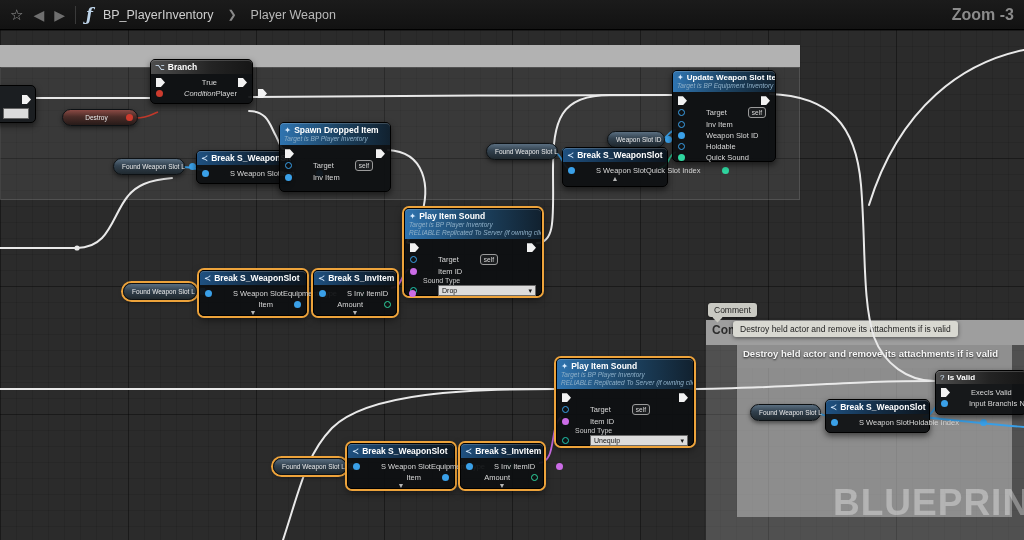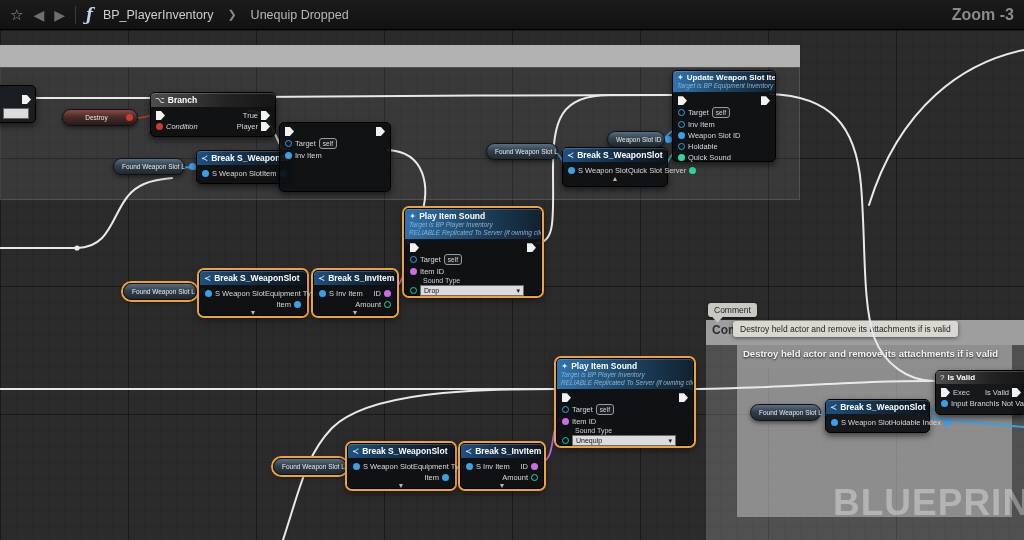--- a/index.html
+++ b/index.html
@@ -59,21 +59,21 @@
     white-space:nowrap; overflow:hidden; }
   .nhdr .hico { display:inline-block; margin-right:3px; color:#d9ecff; font-weight:normal; }
   .hdr-fn { background:linear-gradient(90deg,#2f74b0,#1c415f 55%,#11212f); }
   .hdr-struct { background:linear-gradient(90deg,#1f5181,#132b42 55%,#0c151e); }
   .hdr-exec { background:linear-gradient(90deg,#4e4e4e,#232323 60%,#161616); }
   .nsub { font-weight:normal; font-style:italic; font-size:6.5px; color:#8fb0c8;
     line-height:1.25; }
   .rows { padding:3px 0 4px 0; }
   .prow { display:flex; justify-content:space-between; align-items:center;
     padding:1px 5px; min-height:11px; }
-  .pl, .pr { display:flex; align-items:center; gap:3px; white-space:nowrap; }
+  .pl, .pr { display:flex; align-items:center; gap:21px; white-space:nowrap; }
   .pin { width:7px; height:7px; border-radius:50%; flex:none; }
   .pin.h { background:transparent !important; border:1.5px solid currentColor;
     width:7px; height:7px; }
   .exec { width:9px; height:9px; flex:none;
     clip-path:polygon(0 0,55% 0,100% 50%,55% 100%,0 100%); background:#f2f2f2; }
   .chip { border:1px solid #9a9a9a; border-radius:3px; padding:0 3px; font-size:6.5px;
     color:#d8d8d8; background:#1b1d1f; line-height:9px; }
   .dd { background:#dcdcdc; color:#111; font-size:7px; border:1px solid #6b6b6b;
     height:11px; display:flex; align-items:center; justify-content:space-between;
     padding:0 3px; width:104px; margin-left:13px; }
@@ -161,21 +161,21 @@
       <span class="pin h c-teal" style="position:absolute; right:6px; top:25px; color:#1ec9b0;"></span>
       <span style="position:absolute; left:32px; top:22px; width:26px; height:11px;
                    background:#dcdcdc; border:1px solid #666;"></span>
     </div>
 
     <div class="pill red" style="left:62px; top:79px; width:76px;">
       <span style="flex:1; text-align:center;">Destroy</span>
       <span class="pin f c-red"></span>
     </div>
 
-    <div class="node" style="left:150px; top:62px; width:126px; height:45px;">
+    <div class="node" style="left:150px; top:29px; width:103px; height:45px;">
       <div class="nhdr hdr-exec">
         <span class="hico">⌥</span><span>Branch</span>
       </div>
       <div class="rows">
         <div class="prow">
           <span class="pl">
               <span class="exec"></span>
             </span>
           <span class="pr">
               <span>True</span>
@@ -212,20 +212,24 @@
             </span>
           <span class="pr">
               <span>Item</span>
               <span class="pin f c-blue"></span>
             </span>
         </div>
       </div>
     </div>
 
     <div class="node" style="left:279px; top:92px; width:112px; height:70px;">
+      <div class="nhdr hdr-fn">
+        <span class="hico">✦</span><span>Spawn Dropped Item</span>
+        <div class="nsub">Target is BP Player Inventory</div>
+      </div>
       <div class="rows">
         <div class="prow">
           <span class="pl">
               <span class="exec"></span>
             </span>
           <span class="pr">
               <span class="exec"></span>
             </span>
         </div>
         <div class="prow">
@@ -258,21 +262,21 @@
       <div class="nhdr hdr-struct">
         <span class="hico">≺</span><span>Break S_WeaponSlot</span>
       </div>
       <div class="rows">
         <div class="prow">
           <span class="pl">
               <span class="pin f c-blue"></span>
               <span>S Weapon Slot</span>
             </span>
           <span class="pr">
-              <span>Quick Slot Server</span>
+              <span>Quick Slot Index</span>
               <span class="pin f c-green"></span>
             </span>
         </div>
         <div class="expander">▲</div>
       </div>
     </div>
 
     <div class="node" style="left:672px; top:40px; width:104px; height:92px;">
       <div class="nhdr hdr-fn" style="font-size:8px;">
         <span class="hico">✦</span><span>Update Weapon Slot Item</span>
@@ -570,17 +574,17 @@
   </div>
 
   <div class="toolbar">
     <span class="tb-icon">☆</span>
     <span class="tb-arrow">◀</span>
     <span class="tb-arrow">▶</span>
     <span class="tb-div"></span>
     <span class="tb-fn">ƒ</span>
     <span class="crumb">BP_PlayerInventory</span>
     <span class="crumb-sep">❯</span>
-    <span class="crumb-cur">Unequip Dropped</span>
+    <span class="crumb-cur">Player Weapon</span>
     <span class="tb-zoom">Zoom -3</span>
   </div>
 
 </div>
 
 </body></html>

